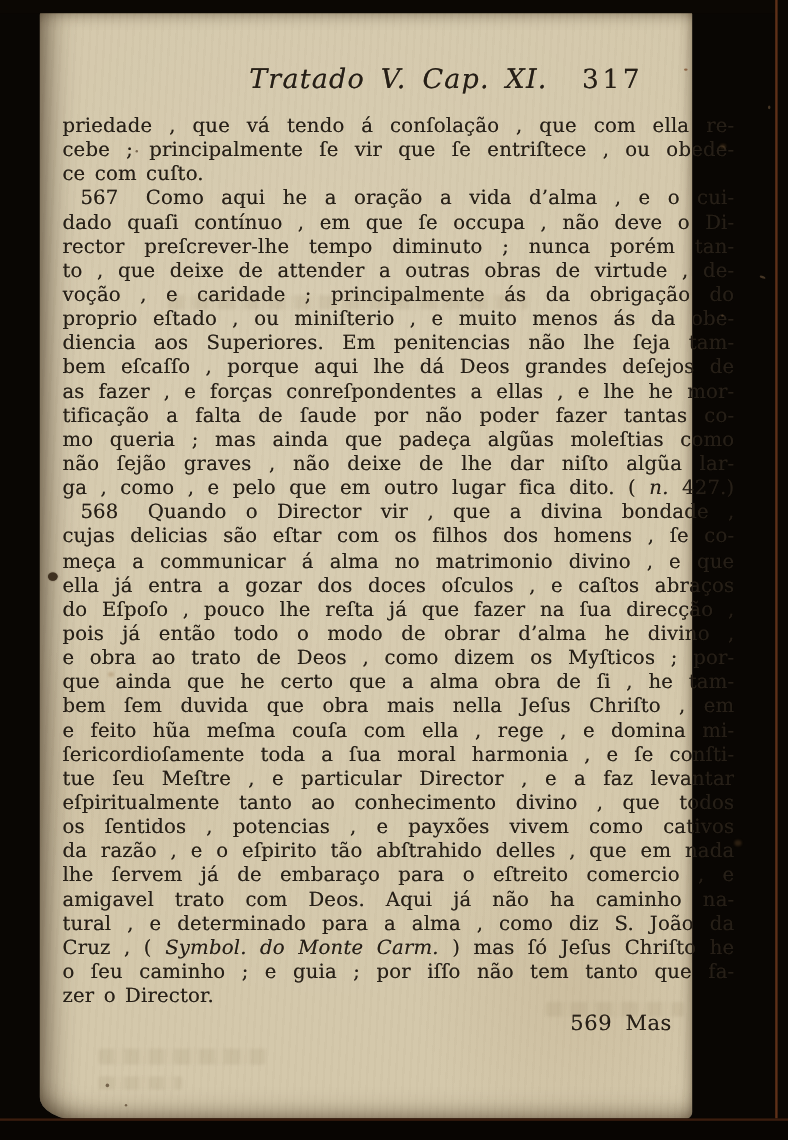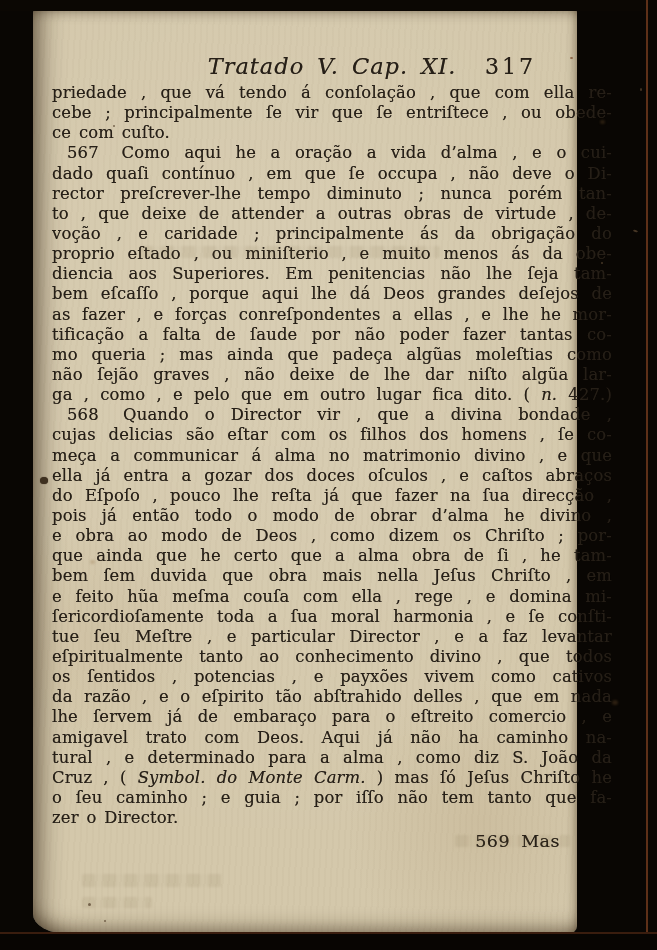--- a/index.html
+++ b/index.html
@@ -47,21 +47,21 @@
   .title {
     font-style: italic; font-size:22.5px; letter-spacing:1px; word-spacing:5px;
     text-shadow: 0 0 .5px rgba(38,31,23,.65);
   }
   .pagenum {
     position:absolute; right:76px; top:1px;
     font-size:22px; letter-spacing:3px;
     text-shadow: 0 0 .5px rgba(38,31,23,.65);
   }
 
-  .body-text { }
+  .body-text { margin-top:12px; }
   .line {
     height:20.15px; line-height:20.15px; overflow:hidden;
     font-size:16.4px; word-spacing:2.4px; letter-spacing:.15px;
     text-align:justify; text-align-last:justify;
     text-shadow: 0 0 .45px rgba(38,31,23,.6);
   }
   .line.indent { text-indent:15px; }
   .line.end { text-align-last:left; }
   .line em { font-style:italic; }
 
@@ -110,21 +110,21 @@
           <div class="line"><span>tificação a falta de ſaude por não poder fazer tantas co-</span></div>
           <div class="line"><span>mo queria ; mas ainda que padeça algũas moleſtias como</span></div>
           <div class="line"><span>não ſejão graves , não deixe de lhe dar niſto algũa lar-</span></div>
           <div class="line"><span>ga , como , e pelo que em outro lugar fica dito. ( </span><em>n.</em><span> 427.)</span></div>
           <div class="line indent"><span>568  Quando o Director vir , que a divina bondade ,</span></div>
           <div class="line"><span>cujas delicias são eſtar com os filhos dos homens , ſe co-</span></div>
           <div class="line"><span>meça a communicar á alma no matrimonio divino , e que</span></div>
           <div class="line"><span>ella já entra a gozar dos doces oſculos , e caſtos abraços</span></div>
           <div class="line"><span>do Eſpoſo , pouco lhe reſta já que fazer na ſua direcção ,</span></div>
           <div class="line"><span>pois já então todo o modo de obrar d’alma he divino ,</span></div>
-          <div class="line"><span>e obra ao modo de Deos , como dizem os Chriſto ; por-</span></div>
+          <div class="line"><span>e obra ao trato de Deos , como dizem os Myſticos ; por-</span></div>
           <div class="line"><span>que ainda que he certo que a alma obra de ſi , he tam-</span></div>
           <div class="line"><span>bem ſem duvida que obra mais nella Jeſus Chriſto , em</span></div>
           <div class="line"><span>e feito hũa meſma couſa com ella , rege , e domina mi-</span></div>
           <div class="line"><span>ſericordioſamente toda a ſua moral harmonia , e ſe conſti-</span></div>
           <div class="line"><span>tue ſeu Meſtre , e particular Director , e a faz levantar</span></div>
           <div class="line"><span>eſpiritualmente tanto ao conhecimento divino , que todos</span></div>
           <div class="line"><span>os ſentidos , potencias , e payxões vivem como cativos</span></div>
           <div class="line"><span>da razão , e o eſpirito tão abſtrahido delles , que em nada</span></div>
           <div class="line"><span>lhe ſervem já de embaraço para o eſtreito comercio , e</span></div>
           <div class="line"><span>amigavel trato com Deos. Aqui já não ha caminho na-</span></div>

